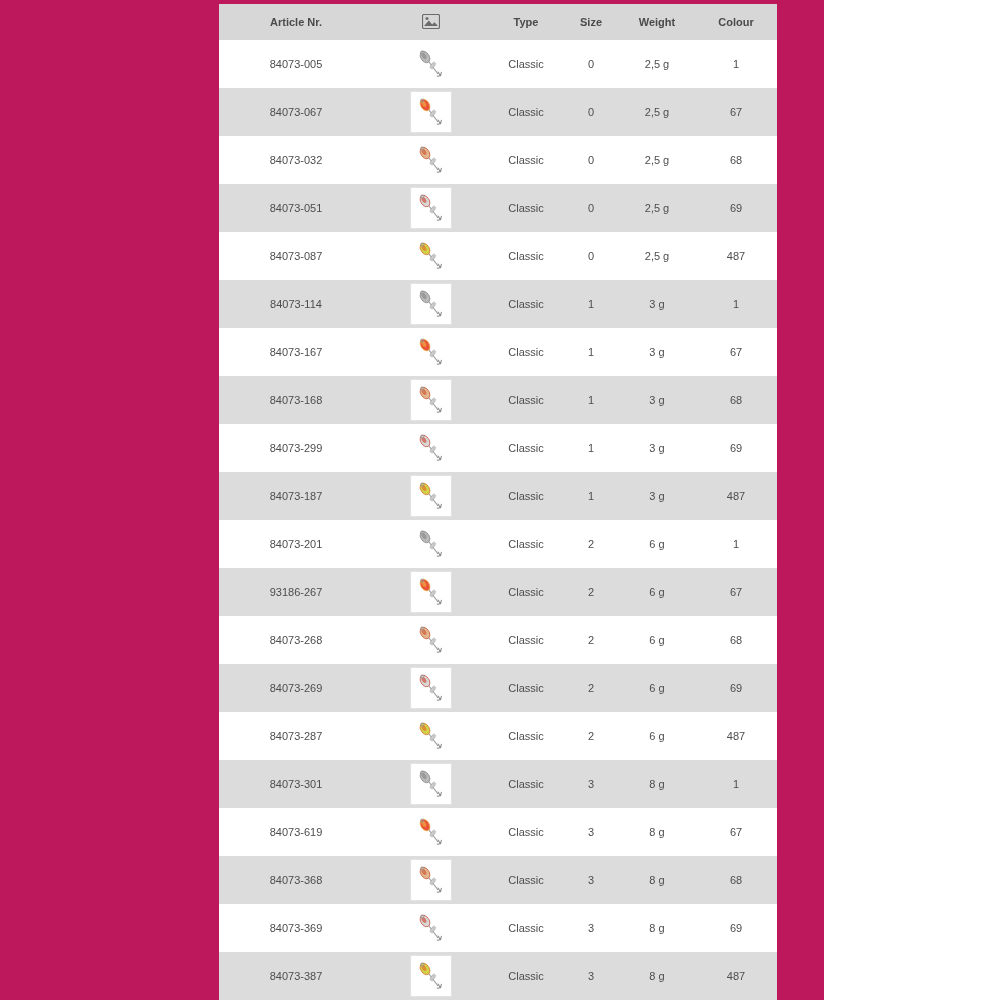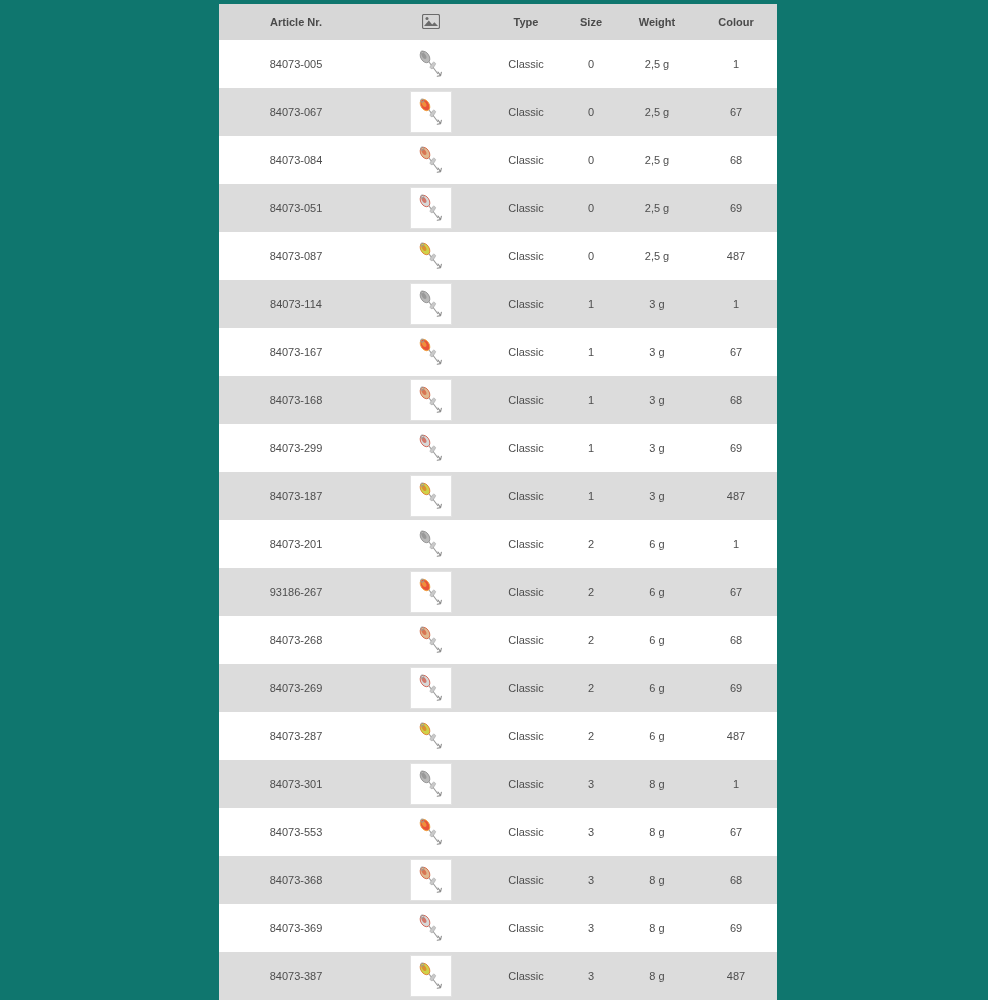--- a/index.html
+++ b/index.html
@@ -4,25 +4,25 @@
 <style>
   html, body {
     margin: 0;
     padding: 0;
     width: 1000px;
     height: 1000px;
     background: #ffffff;
     font-family: "Liberation Sans", sans-serif;
   }
   .page {
-    width: 988px;
+    width: 824px;
     height: 1000px;
     position: relative;
     overflow: hidden;
-    background: #0f766e;
+    background: #be185d;
   }
   .table-wrap {
     position: absolute;
     left: 219px;
     top: 4px;
     width: 558px;
   }
   table.product-table {
     width: 558px;
     border-collapse: collapse;
@@ -163,21 +163,21 @@
   </svg>
         </div>
       </div>
     </td>
     <td><span>Classic</span></td>
     <td><span>0</span></td>
     <td><span>2,5 g</span></td>
     <td><span>67</span></td>
   </tr>
           <tr class="row-odd">
-    <td><span>84073-084</span></td>
+    <td><span>84073-032</span></td>
     <td>
       <div class="thumb-cell">
         <div class="thumb plain">
 
   <svg class="lure" width="34" height="34" viewBox="0 0 34 34" xmlns="http://www.w3.org/2000/svg">
     <line x1="9" y1="7" x2="24" y2="27" stroke="#9a9a9a" stroke-width="1.1"></line>
     <ellipse cx="11" cy="10" rx="4.2" ry="6.2" transform="rotate(-32 11 10)" fill="#e0b88f" stroke="#d5603f" stroke-width="0.8"></ellipse>
     <ellipse cx="10" cy="9" rx="2.0" ry="3.2" transform="rotate(-32 10 9)" fill="#d5603f" opacity="0.75"></ellipse>
     <rect x="17.5" y="15" width="3.2" height="7" rx="1.4" transform="rotate(33 19 18)" fill="#c9c9c9" stroke="#a8a8a8" stroke-width="0.6"></rect>
     <circle cx="8.2" cy="5.6" r="1.6" fill="none" stroke="#9a9a9a" stroke-width="1"></circle>
@@ -471,21 +471,21 @@
   </svg>
         </div>
       </div>
     </td>
     <td><span>Classic</span></td>
     <td><span>3</span></td>
     <td><span>8 g</span></td>
     <td><span>1</span></td>
   </tr>
           <tr class="row-odd">
-    <td><span>84073-553</span></td>
+    <td><span>84073-619</span></td>
     <td>
       <div class="thumb-cell">
         <div class="thumb plain">
 
   <svg class="lure" width="34" height="34" viewBox="0 0 34 34" xmlns="http://www.w3.org/2000/svg">
     <line x1="9" y1="7" x2="24" y2="27" stroke="#9a9a9a" stroke-width="1.1"></line>
     <ellipse cx="11" cy="10" rx="4.2" ry="6.2" transform="rotate(-32 11 10)" fill="#e8533a" stroke="#f0a33c" stroke-width="0.8"></ellipse>
     <ellipse cx="10" cy="9" rx="2.0" ry="3.2" transform="rotate(-32 10 9)" fill="#f0a33c" opacity="0.75"></ellipse>
     <rect x="17.5" y="15" width="3.2" height="7" rx="1.4" transform="rotate(33 19 18)" fill="#c9c9c9" stroke="#a8a8a8" stroke-width="0.6"></rect>
     <circle cx="8.2" cy="5.6" r="1.6" fill="none" stroke="#9a9a9a" stroke-width="1"></circle>

